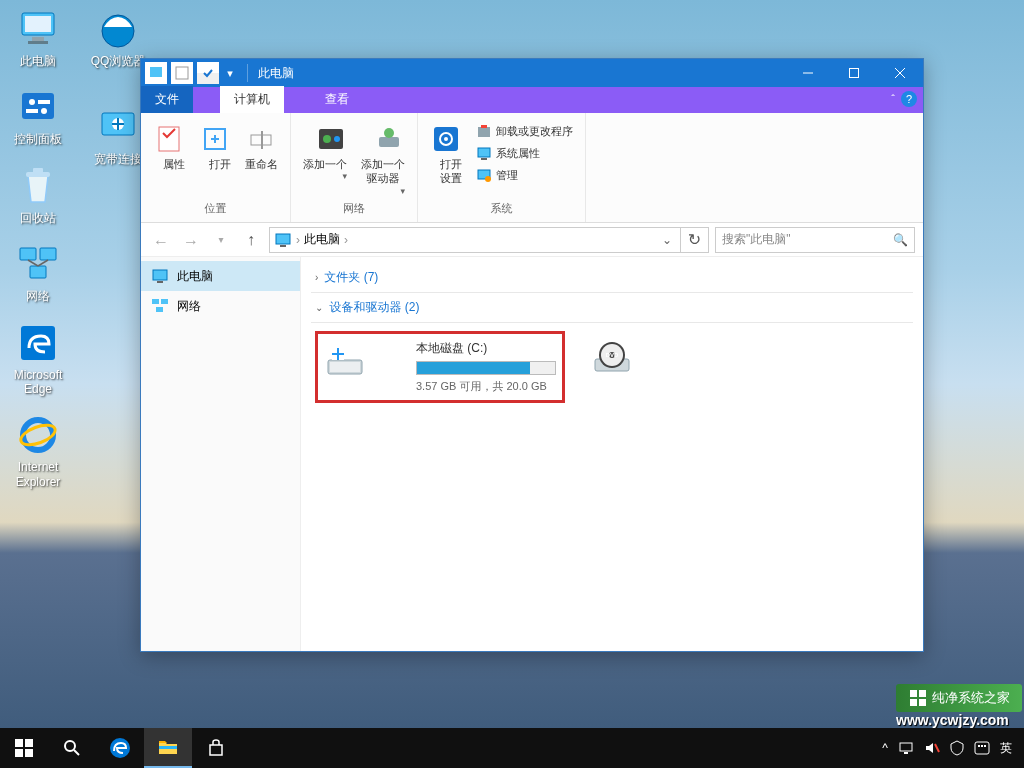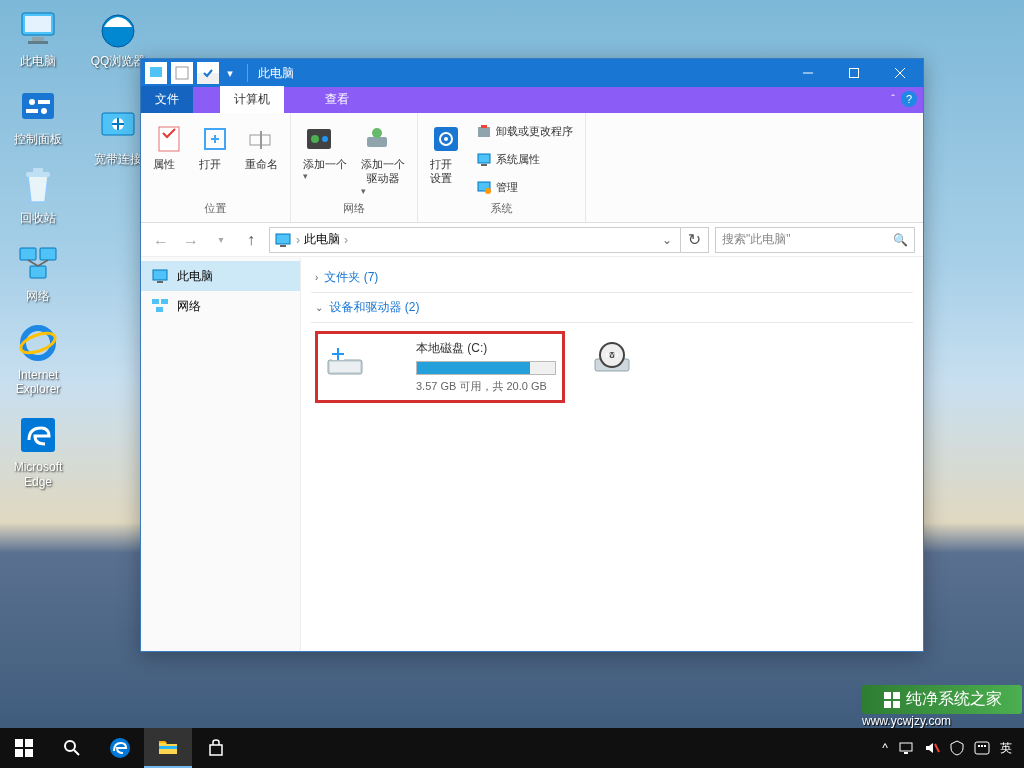--- a/index.html
+++ b/index.html
@@ -29,24 +29,24 @@
 .tab.file { background: #1565c0; }
 .tab.active { background: #fff; color: #333; }
 .tabs-right { position: absolute; right: 6px; top: 4px; display: flex; gap: 6px; align-items: center; }
 .help-icon { width: 16px; height: 16px; background: #1e88e5; border-radius: 50%; color: #fff; font-size: 11px; display: flex; align-items: center; justify-content: center; }
 
 
 .ribbon { height: 110px; background: #fcfcfc; border-bottom: 1px solid #ddd; display: flex; }
 .rgroup { border-right: 1px solid #e8e8e8; padding: 4px 8px; display: flex; flex-direction: column; }
 .rgroup-body { flex: 1; display: flex; align-items: flex-start; gap: 6px; padding-top: 4px; }
 .rgroup-label { text-align: center; font-size: 11px; color: #666; padding-bottom: 2px; }
-.rbtn { display: flex; flex-direction: column; align-items: flex-start; justify-content: flex-start; padding: 2px 4px; cursor: pointer; min-width: 40px; }
+.rbtn { display: flex; flex-direction: column; align-items: flex-end; justify-content: flex-start; padding: 2px 4px; cursor: pointer; min-width: 40px; }
 .rbtn-icon { width: 32px; height: 32px; display: flex; align-items: center; justify-content: center; margin-bottom: 2px; }
 .rbtn-label { font-size: 11px; color: #333; text-align: center; line-height: 1.3; }
-.rbtn-row { display: flex; flex-direction: column; gap: 8px; }
+.rbtn-row { display: flex; flex-direction: column; gap: 2px; }
 .rbtn-sm { display: flex; align-items: center; font-size: 11px; color: #333; padding: 2px 4px; cursor: pointer; gap: 4px; }
 .rbtn-sm-icon { width: 16px; height: 16px; display: flex; align-items: center; justify-content: center; }
 
 
 .addrbar { height: 34px; display: flex; align-items: center; padding: 0 8px; gap: 6px; border-bottom: 1px solid #eee; }
 .nav-btn { width: 24px; height: 24px; display: flex; align-items: center; justify-content: center; color: #aaa; cursor: pointer; }
 .nav-btn.enabled { color: #555; }
 .addr-path { flex: 1; height: 26px; border: 1px solid #ccc; display: flex; align-items: center; padding: 0 4px; gap: 4px; font-size: 12px; }
 .addr-refresh { width: 28px; height: 26px; border: 1px solid #ccc; border-left: none; display: flex; align-items: center; justify-content: center; color: #555; }
 .search-box { width: 200px; height: 26px; border: 1px solid #ccc; display: flex; align-items: center; padding: 0 6px; font-size: 12px; color: #888; justify-content: space-between; }
@@ -76,22 +76,22 @@
 .view-icons { display: flex; gap: 4px; }
 .view-icon { width: 22px; height: 18px; border: 1px solid #ccc; display: flex; align-items: center; justify-content: center; font-size: 9px; }
 
 
 .taskbar { position: absolute; bottom: 0; left: 0; width: 100%; height: 40px; background: #101010; display: flex; align-items: center; }
 .tb-btn { width: 48px; height: 40px; display: flex; align-items: center; justify-content: center; color: #fff; cursor: pointer; }
 .tb-btn.active { background: #333; border-bottom: 2px solid #76b9ed; }
 .tb-right { margin-left: auto; display: flex; align-items: center; padding-right: 4px; gap: 2px; }
 .tb-tray { display: flex; align-items: center; gap: 10px; padding: 0 8px; color: #fff; font-size: 12px; }
 .watermark { position: absolute; right: 2px; bottom: 40px; display: flex; align-items: center; gap: 4px; }
-.watermark-badge { background: linear-gradient(to right, #2e7d32, #4caf50); color: #fff; font-size: 16px; padding: 4px 20px; border-radius: 3px; display: flex; align-items: center; gap: 4px; }
-.watermark-url { font-size: 12px; color: #fff; text-shadow: 1px 1px 1px #000; }
+.watermark-badge { background: linear-gradient(to right, #2e7d32, #4caf50); color: #fff; font-size: 13px; padding: 4px 12px; border-radius: 3px; display: flex; align-items: center; gap: 4px; }
+.watermark-url { font-size: 14px; color: #fff; text-shadow: 1px 1px 1px #000; font-weight: bold; }
 
 
 svg { display: block; }
 </style>
 </head>
 <body>
 
 <div class="desktop">
   <div class="dicon">
     <div class="dicon-img">
@@ -133,35 +133,35 @@
           <rect x="22" y="2" width="16" height="12" rx="1" fill="#4fc3f7" stroke="#0277bd"></rect>
           <rect x="12" y="20" width="16" height="12" rx="1" fill="#4fc3f7" stroke="#0277bd"></rect>
           <line x1="10" y1="14" x2="20" y2="20" stroke="#666" stroke-width="1.5"></line>
           <line x1="30" y1="14" x2="20" y2="20" stroke="#666" stroke-width="1.5"></line>
         </svg>
       </div>
     <div class="dicon-label">网络</div>
   </div>
   <div class="dicon">
     <div class="dicon-img">
+        <svg width="38" height="38">
+          <rect x="2" y="2" width="34" height="34" rx="3" fill="#0078d7"></rect>
+          <path d="M10 24 Q10 12 22 12 Q30 12 30 20 L16 20 Q16 28 26 28" fill="none" stroke="#fff" stroke-width="3"></path>
+        </svg>
+      </div>
+    <div class="dicon-label">Microsoft Edge</div>
+  </div>
+  <div class="dicon">
+    <div class="dicon-img">
         <svg width="40" height="40">
           <circle cx="20" cy="20" r="15" fill="none" stroke="#1e88e5" stroke-width="6"></circle>
           <ellipse cx="20" cy="20" rx="18" ry="8" fill="none" stroke="#ffc107" stroke-width="3" transform="rotate(-20 20 20)"></ellipse>
         </svg>
       </div>
     <div class="dicon-label">Internet Explorer</div>
-  </div>
-  <div class="dicon">
-    <div class="dicon-img">
-        <svg width="38" height="38">
-          <rect x="2" y="2" width="34" height="34" rx="3" fill="#0078d7"></rect>
-          <path d="M10 24 Q10 12 22 12 Q30 12 30 20 L16 20 Q16 28 26 28" fill="none" stroke="#fff" stroke-width="3"></path>
-        </svg>
-      </div>
-    <div class="dicon-label">Microsoft Edge</div>
   </div>
 </div>
 
 <div class="dicon dicon2" style="top:8px">
   <div class="dicon-img">
       <svg width="40" height="40">
         <circle cx="20" cy="22" r="16" fill="#0288d1"></circle>
         <path d="M6 18 Q12 8 20 8 Q28 8 34 18" fill="#fff"></path>
         <circle cx="20" cy="22" r="16" fill="none" stroke="#01579b"></circle>
       </svg>

